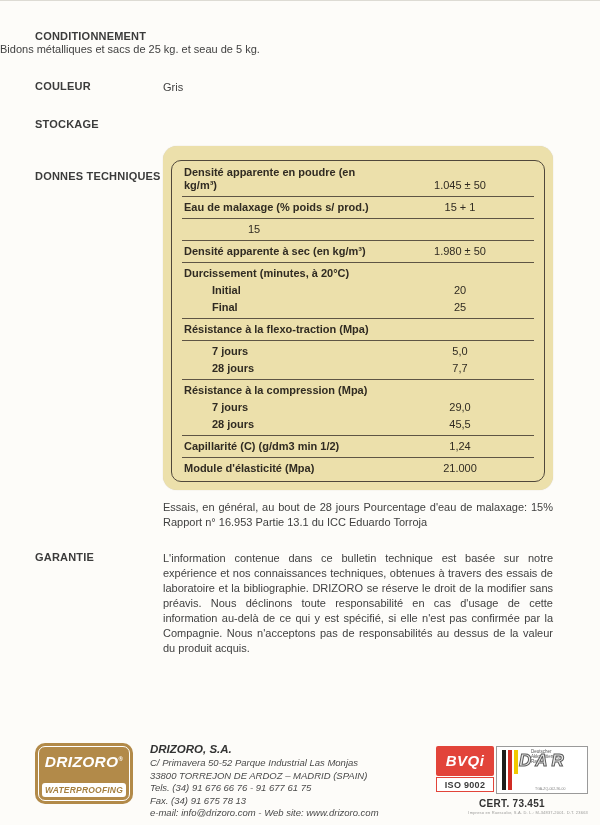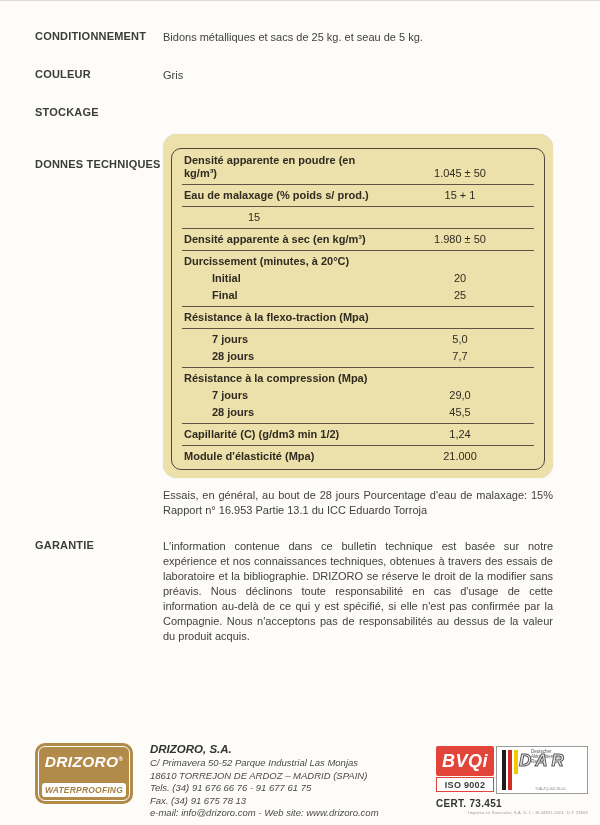--- a/index.html
+++ b/index.html
@@ -20,21 +20,21 @@
   .sec-label{
     width:128px;min-width:128px;margin-left:35px;
     font-size:11px;font-weight:bold;color:#3b3b3b;letter-spacing:.2px;
   }
   .sec-body{
     flex:1;margin-right:47px;
     font-size:11px;color:#414141;line-height:15px;
   }
   .just{text-align:justify;}
 
-  .mb-cond{margin-bottom:23px;}
+  .mb-cond{margin-bottom:23px;flex-direction:column;}
   .mb-coul{margin-bottom:23px;}
   .mb-stock{margin-bottom:16px;}
 
   
   .sec-dt .sec-label{margin-top:24px;}
   .panel{
     background:#ece0ab;
     border-radius:14px;
     padding:14px 8px 8px 8px;
     box-shadow:0 0 1px rgba(120,100,50,.35);
@@ -91,21 +91,21 @@
 
   .company{margin-left:17px;flex:1;font-style:italic;}
   .company .cname{font-size:11.5px;font-weight:bold;color:#333;margin-bottom:2px;}
   .company .cline{font-size:9.5px;color:#4a4a4a;line-height:12.5px;}
 
   .certs{width:152px;min-width:152px;margin-top:3px;}
   .cert-logos{display:flex;align-items:flex-start;}
   .bvqi{width:58px;}
   .bvqi-red{
     background:#e2443a;color:#ffffff;
-    font-size:18px;font-weight:bold;font-style:italic;
+    font-size:15px;font-weight:bold;font-style:italic;
     text-align:center;line-height:30px;height:30px;
     border-radius:2px;letter-spacing:.5px;
   }
   .bvqi-iso{
     border:1px solid #e2443a;background:#fff;color:#3a3a3a;
     font-size:9px;font-weight:bold;text-align:center;
     margin-top:1px;padding:1.5px 0;letter-spacing:.3px;
   }
   .dar{
     flex:1;margin-left:2px;height:46px;
@@ -124,21 +124,21 @@
     position:absolute;left:22px;top:4px;
     font-size:17px;font-weight:900;letter-spacing:4px;
     color:#e8e8e8;-webkit-text-stroke:1px #5a5a5a;
     font-style:italic;
   }
   .dar-code{
     position:absolute;left:38px;bottom:2px;
     font-size:3.5px;color:#888;
   }
   .cert-num{
-    font-size:10px;font-weight:bold;color:#333;
+    text-align:center;font-size:10px;font-weight:bold;color:#333;
     margin-top:4px;letter-spacing:.3px;
   }
   .print-note{
     position:absolute;right:0px;top:67px;
     font-size:4px;color:#9a9a98;letter-spacing:.2px;
   }
 </style>
 </head>
 <body>
 
@@ -262,21 +262,21 @@
     <div class="logo">
       <div class="logo-inner">
         <div class="logo-brand"><span>DRIZORO</span><sup>®</sup></div>
         <div class="logo-tag">WATERPROOFING</div>
       </div>
     </div>
 
     <div class="company">
       <div class="cname">DRIZORO, S.A.</div>
       <div class="cline">C/ Primavera 50-52 Parque Industrial Las Monjas</div>
-      <div class="cline">18610 TORREJON DE ARDOZ – MADRID (SPAIN)</div>
+      <div class="cline">33800 TORREJON DE ARDOZ – MADRID (SPAIN)</div>
       <div class="cline">Tels. (34) 91 676 66 76 - 91 677 61 75</div>
       <div class="cline">Fax. (34) 91 675 78 13</div>
       <div class="cline">e-mail: info@drizoro.com - Web site: www.drizoro.com</div>
     </div>
 
     <div class="certs">
       <div class="cert-logos">
         <div class="bvqi">
           <div class="bvqi-red">BVQi</div>
           <div class="bvqi-iso">ISO 9002</div>

